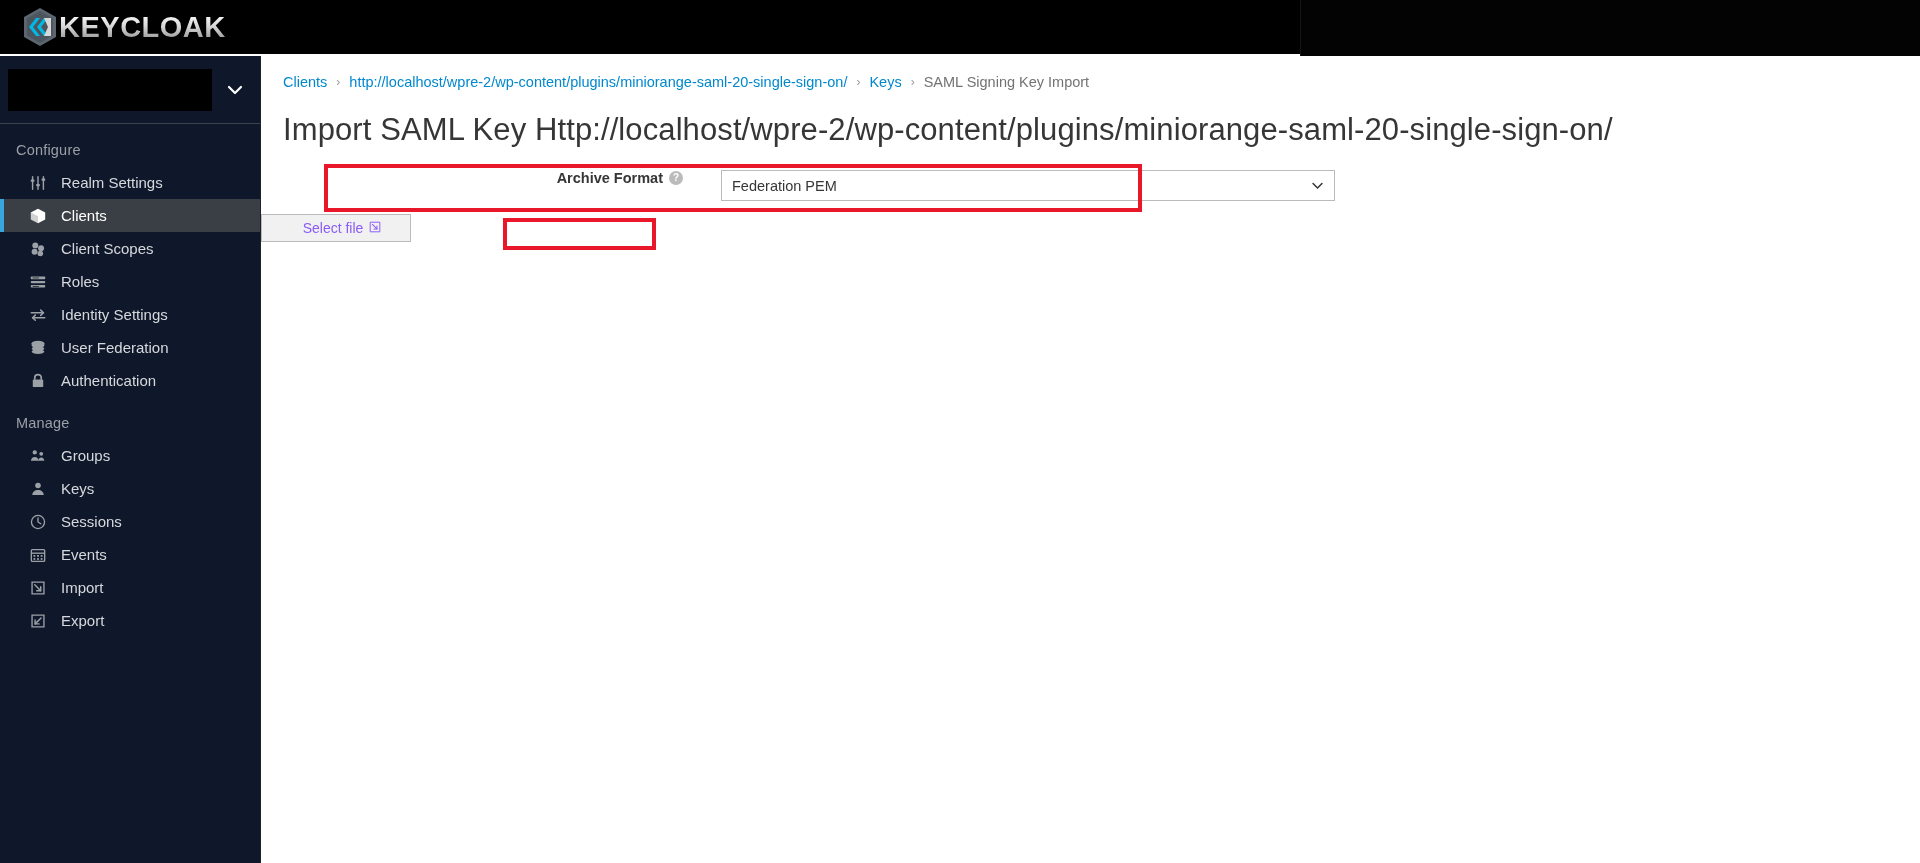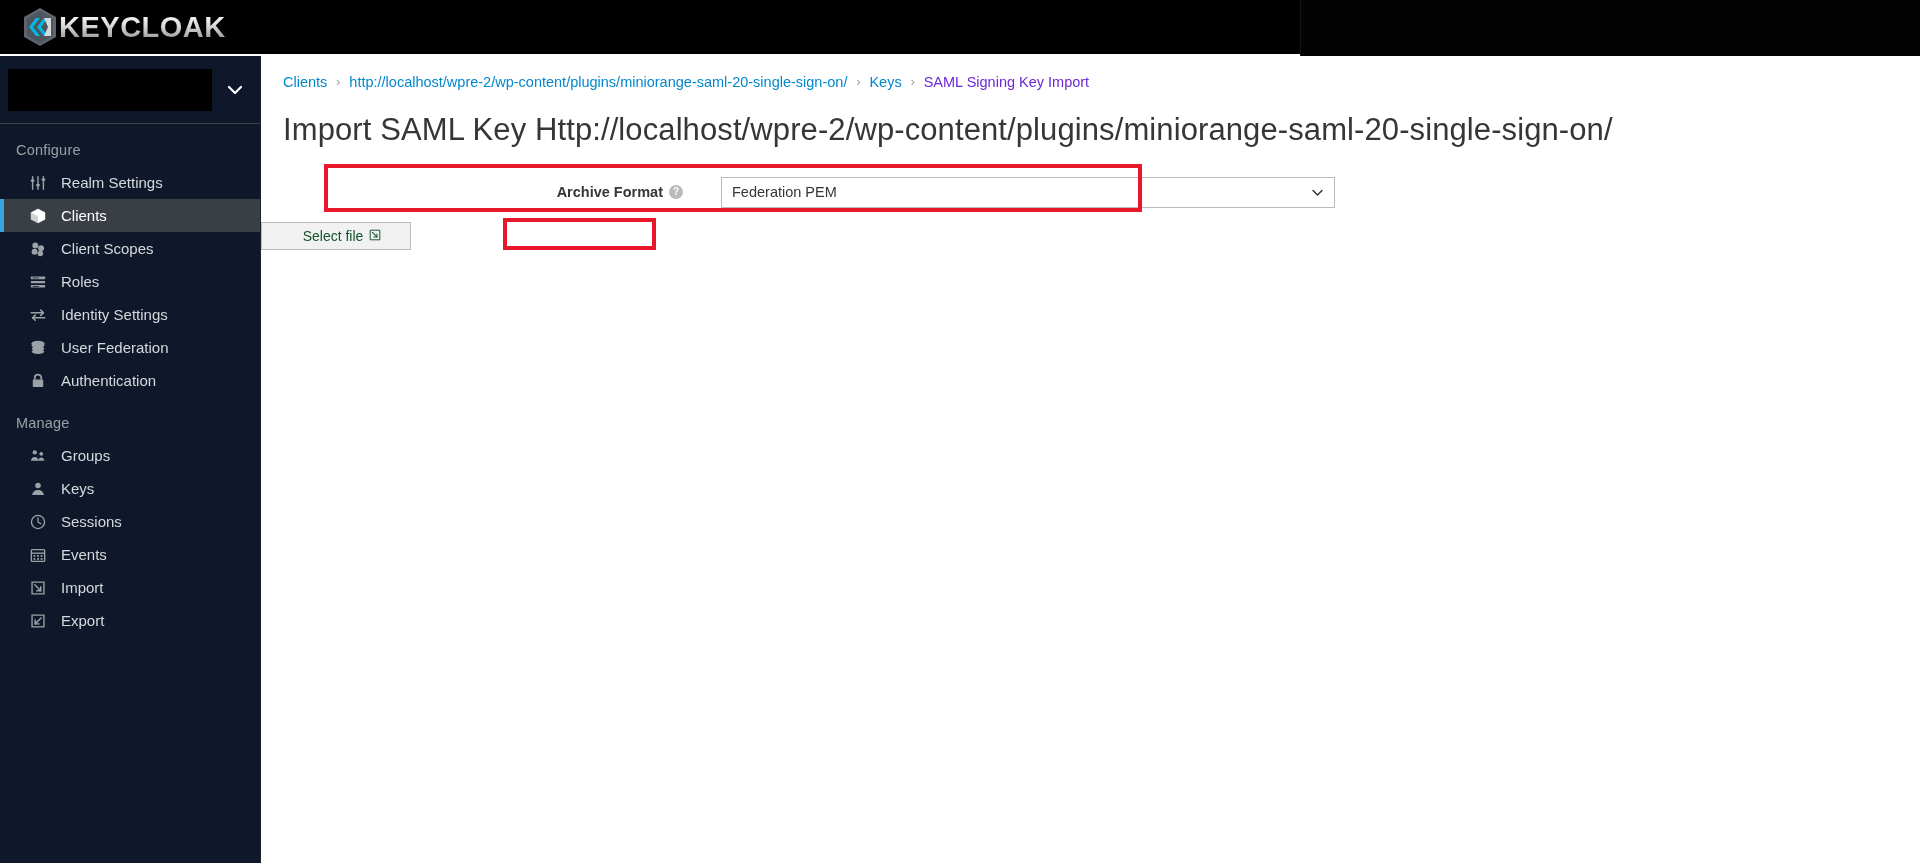--- a/index.html
+++ b/index.html
@@ -103,39 +103,39 @@
     width: 1659px; height: 807px;
     background: #ffffff;
   }
   .breadcrumb {
     display: flex; align-items: center;
     padding: 18px 0 0 22px;
     font-size: 14.5px;
     flex-wrap: nowrap;
   }
   .crumb-link { color: #0088ce; text-decoration: none; white-space: nowrap; }
-  .crumb-current { color: #6d28d9; white-space: nowrap; }
+  .crumb-current { color: #737373; white-space: nowrap; }
   .crumb-sep {
     color: #9b9b9b;
     margin: 0 9px;
     font-size: 12px;
   }
   .page-title {
     font-size: 31px;
     font-weight: 300;
     color: #363636;
     padding: 22px 0 0 22px;
     white-space: nowrap;
     letter-spacing: 0.1px;
   }
 
   
   .form-area { position: relative; margin-top: 22px; }
   .form-row {
-    display: flex; align-items: center;
+    display: flex; align-items: flex-start;
     height: 44px;
   }
   .form-label {
     width: 460px;
     text-align: right;
     padding-right: 38px;
     font-size: 14.5px;
     font-weight: bold;
     color: #363636;
     display: flex; align-items: center; justify-content: flex-end;
@@ -166,21 +166,21 @@
   .select-caret {
     width: 14px; height: 14px;
     display: flex; align-items: center; justify-content: center;
     color: #333333;
   }
   .select-file-btn {
     width: 150px; height: 28px;
     background: #f1f1f1;
     border: 1px solid #bbbbbb;
     font-size: 14px;
-    color: #14532d;
+    color: #8b5cf6;
     display: flex; align-items: center; justify-content: center;
     gap: 6px;
     padding-left: 12px;
   }
 
   
   .annot {
     position: absolute;
     border: 4px solid #e8172a;
     pointer-events: none;

